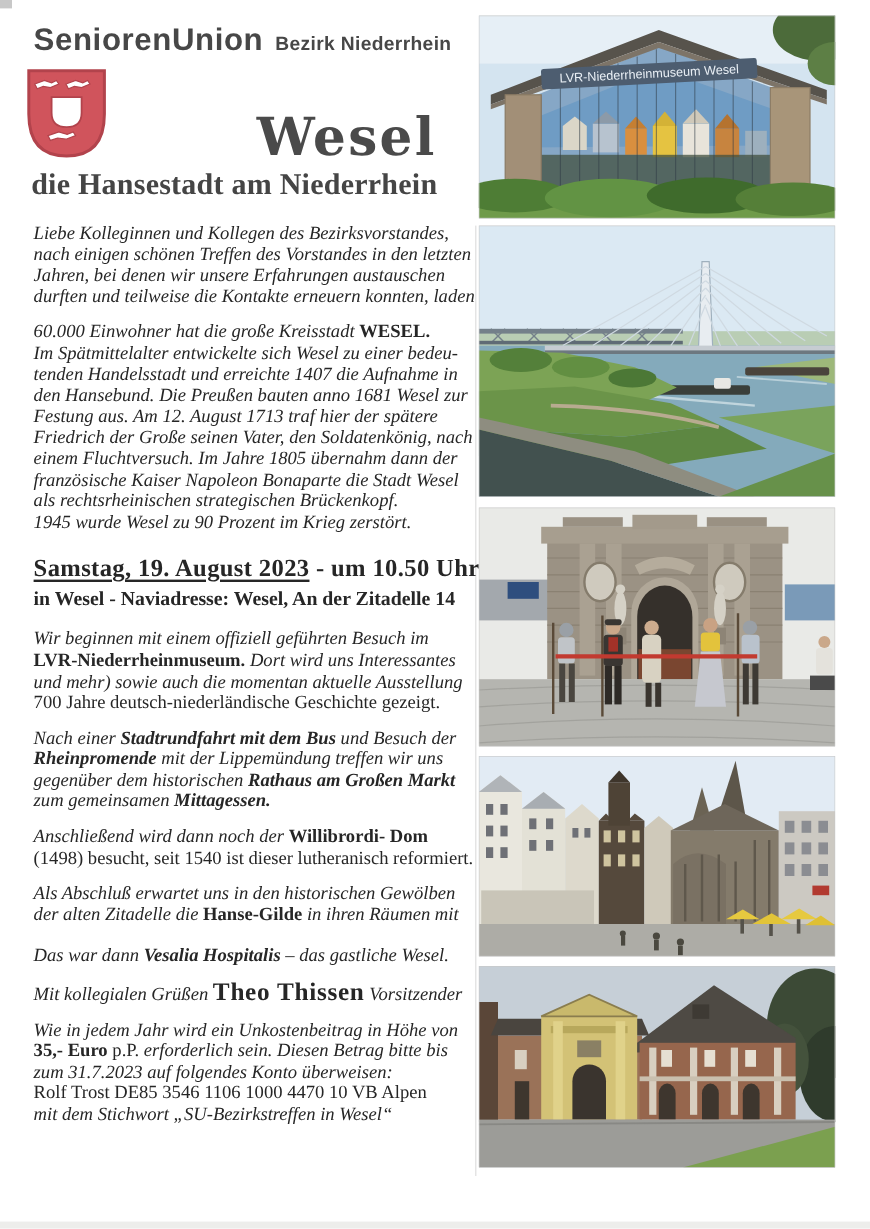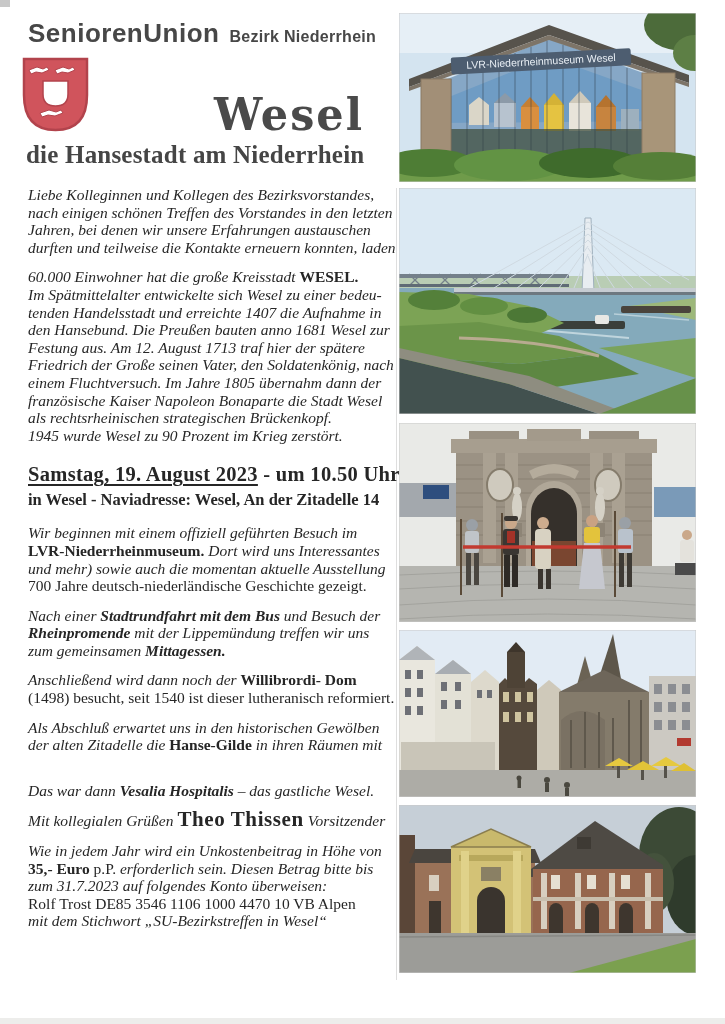--- a/index.html
+++ b/index.html
@@ -18,21 +18,21 @@
   .org-suffix{font-size:16px;margin-left:10px;letter-spacing:.3px;}
   .crest{position:absolute;left:22px;top:57px;width:67px;height:76px;}
   .page-title{position:absolute;left:214px;top:90px;
     font-family:"DejaVu Serif",serif;font-weight:bold;font-size:43px;color:#4a4a4a;
     letter-spacing:2px;transform:scaleY(1.02);}
   .page-subtitle{position:absolute;left:26px;top:141px;
     font-weight:bold;font-size:25px;color:#454545;letter-spacing:.2px;white-space:nowrap;}
   
   .body-text{position:absolute;left:28px;top:186px;width:372px;
     font-size:15.5px;font-style:italic;line-height:17.6px;color:#262626;}
-  .para{margin:0 0 12px 0;} .m18{margin-bottom:18px;} .m11{margin-bottom:28px;}
+  .para{margin:0 0 12px 0;} .m18{margin-bottom:18px;} .m11{margin-bottom:17px;}
   .line{white-space:nowrap;}
   .s-b{font-weight:bold;}
   .s-r{font-style:normal;}
   .s-u{text-decoration:underline;text-underline-offset:3px;}
   .s-h1{font-size:20.5px;line-height:25px;letter-spacing:.3px;}
   .s-h2{font-size:16.5px;line-height:22px;}
   .s-name{font-size:21px;letter-spacing:.6px;}
   .head-para .line{line-height:24px;}
   
   .photos{position:absolute;left:399px;top:13px;width:297px;}
@@ -89,20 +89,21 @@
     </div>
   <div class="para">
       <div class="line"><span>Wir beginnen mit einem offiziell geführten Besuch im</span></div>
       <div class="line"><span class="s-b s-r">LVR-Niederrheinmuseum.</span><span> Dort wird uns Interessantes</span></div>
       <div class="line"><span>und mehr) sowie auch die momentan aktuelle Ausstellung</span></div>
       <div class="line"><span class="s-r">700 Jahre deutsch-niederländische Geschichte  gezeigt.</span></div>
     </div>
   <div class="para">
       <div class="line"><span>Nach einer </span><span class="s-b">Stadtrundfahrt mit dem Bus</span><span> und Besuch der</span></div>
       <div class="line"><span class="s-b">Rheinpromende</span><span> mit der Lippemündung treffen  wir uns</span></div>
+      <div class="line"><span>gegenüber dem historischen </span><span class="s-b">Rathaus am Großen Markt</span></div>
       <div class="line"><span>zum gemeinsamen  </span><span class="s-b">Mittagessen.</span></div>
     </div>
   <div class="para">
       <div class="line"><span>Anschließend  wird dann noch der </span><span class="s-b s-r">Willibrordi- Dom</span></div>
       <div class="line"><span class="s-r">(1498) besucht, seit 1540  ist dieser lutheranisch reformiert.</span></div>
     </div>
   <div class="para m11">
       <div class="line"><span>Als Abschluß erwartet uns in den historischen Gewölben</span></div>
       <div class="line"><span>der alten Zitadelle die </span><span class="s-b s-r">Hanse-Gilde</span><span> in ihren Räumen mit</span></div>
     </div>

